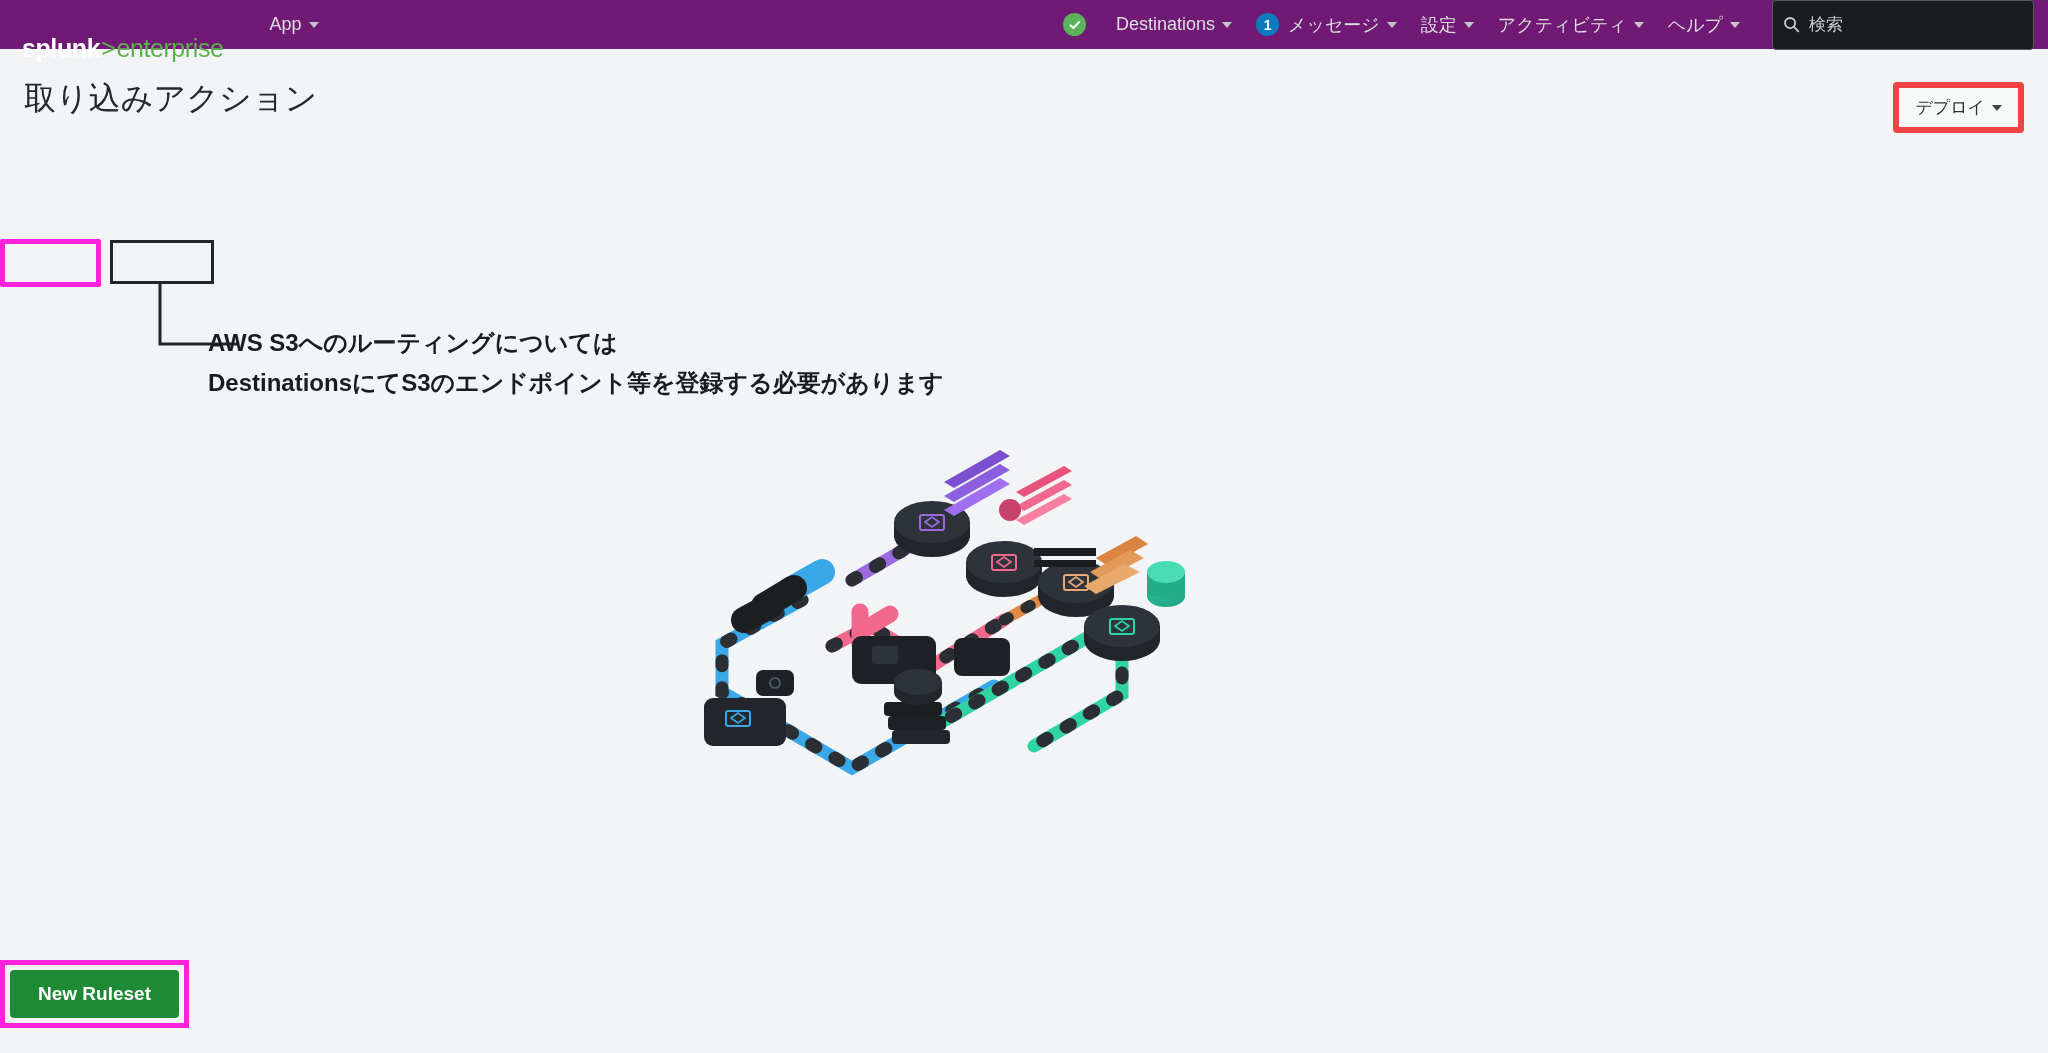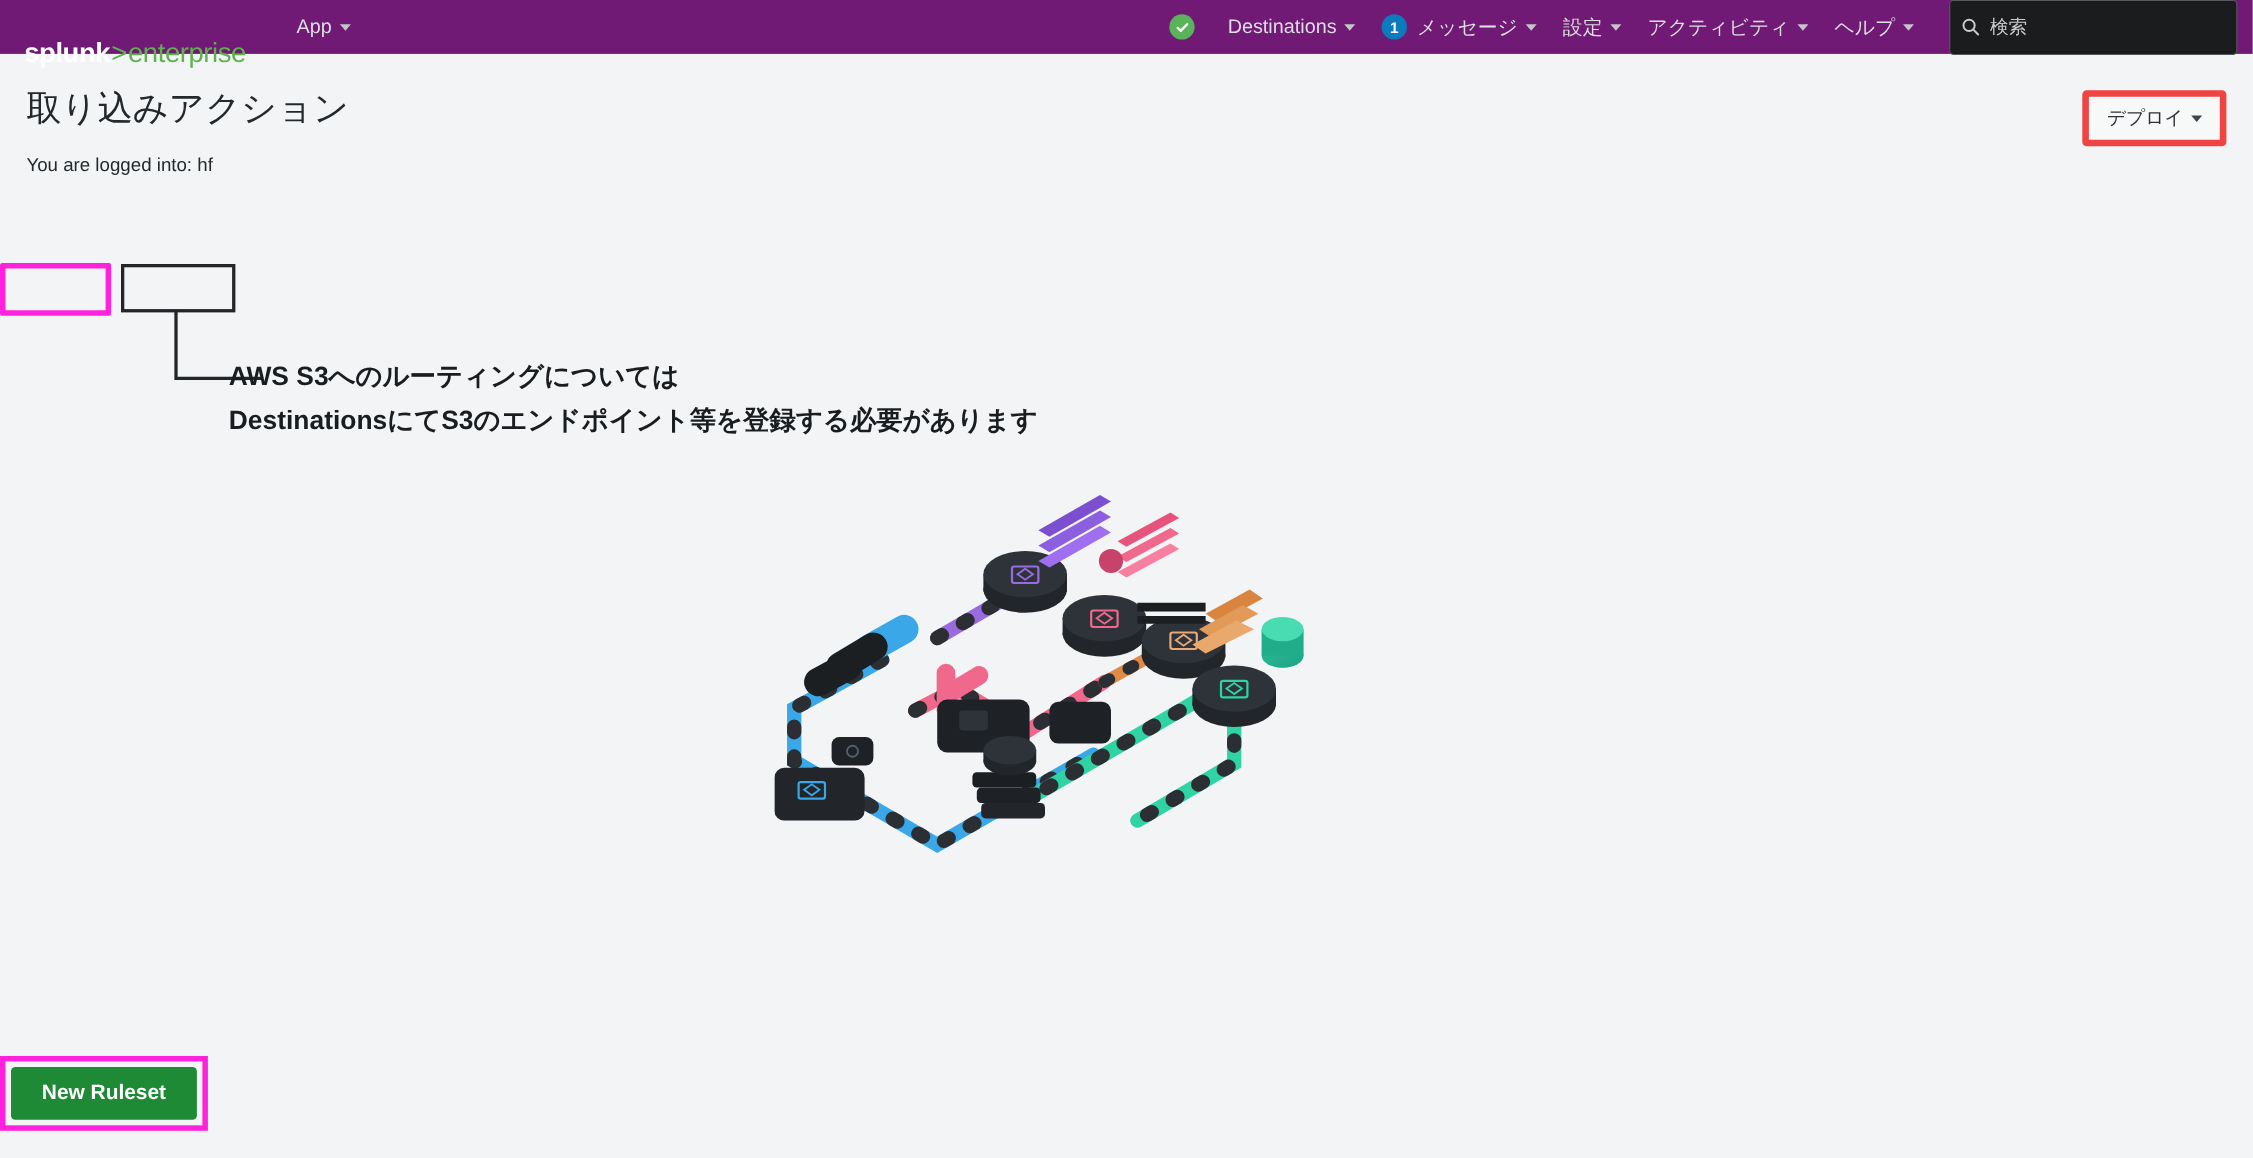--- a/index.html
+++ b/index.html
@@ -192,21 +192,20 @@
     </div>
   </div>
 </div>
 
 <div class="page">
 
   <div class="page-head">
     <h1 class="page-title">取り込みアクション</h1>
 
 
-    <div class="logged-in">You are logged into: hf</div>
 
     <div class="deploy-btn">
       <span>デプロイ</span>
       <span class="caret"></span>
     </div>
   </div>
 
 </div>
 
 <div class="anno-box-magenta" style="left:0px; top:239px; width:101px; height:48px;"></div>

